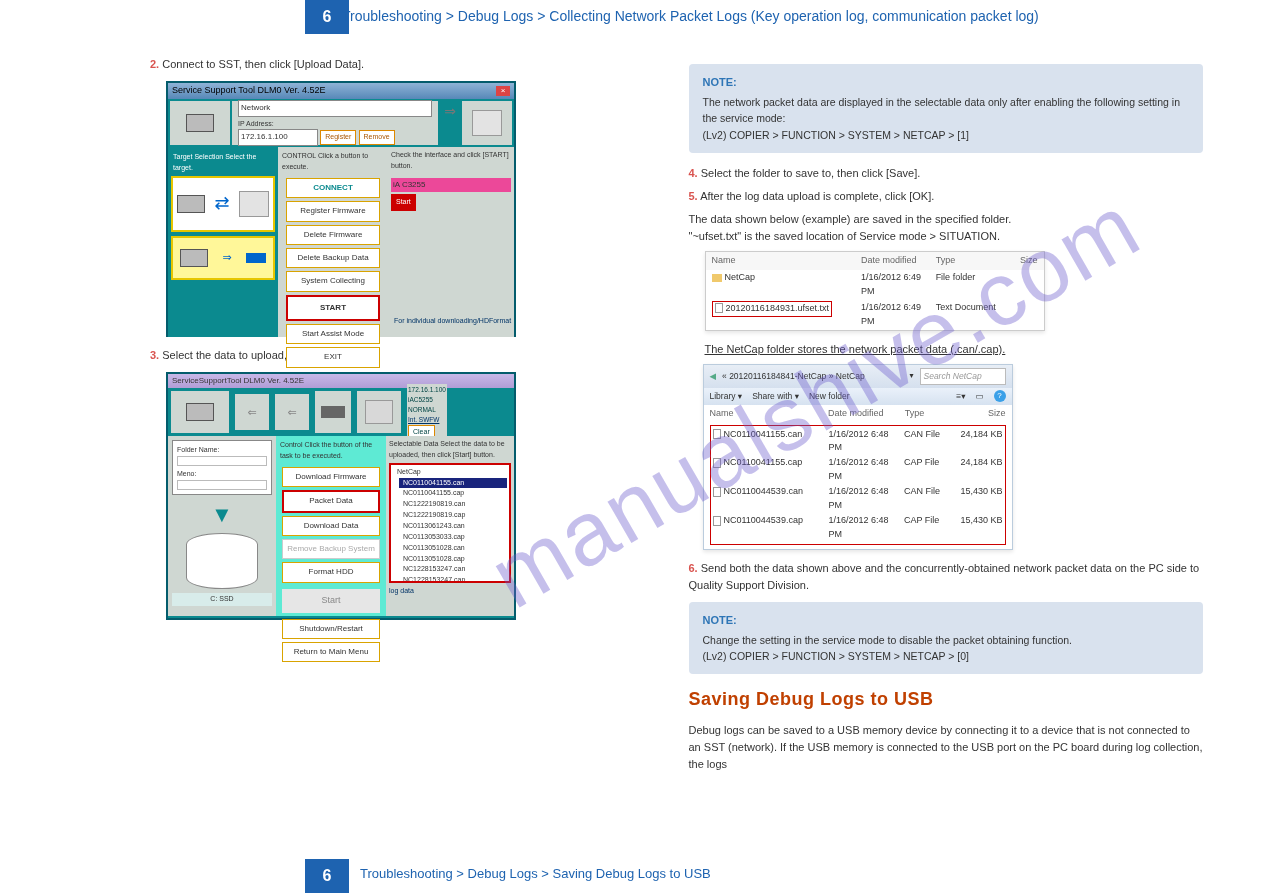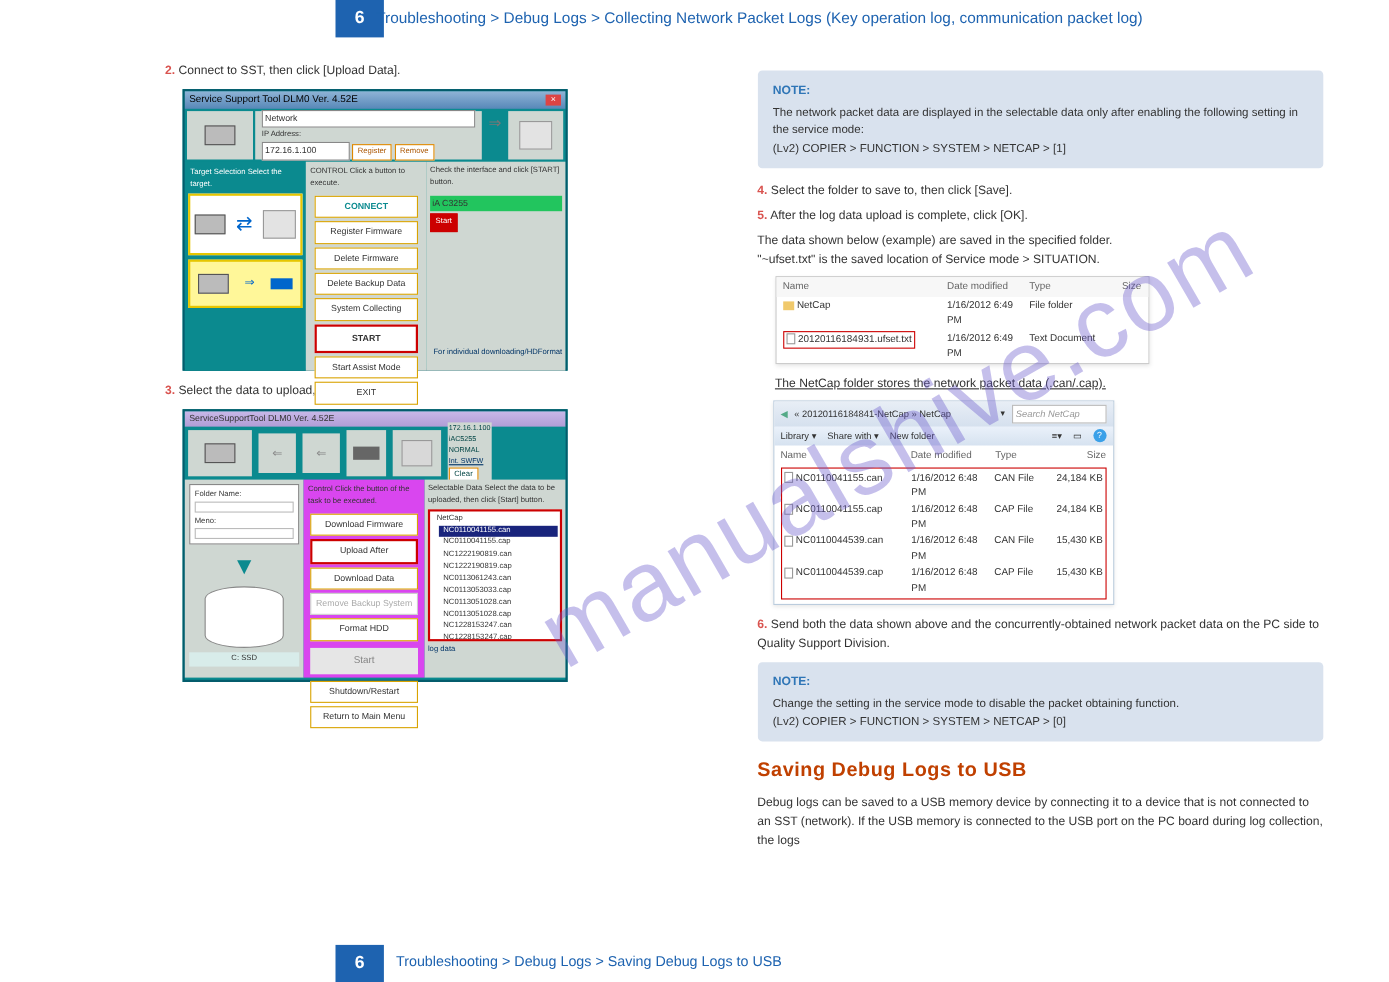--- a/index.html
+++ b/index.html
@@ -88,21 +88,21 @@
   .sst1 .selectmsg{color:#fff;font-size:7px;padding:2px;}
   .sst1 .targetbox{background:#fff;border:2px solid #e6c600;height:56px;margin-bottom:4px;display:flex;align-items:center;justify-content:space-around;}
   .sst1 .targetbox.usb{height:44px;}
   .sst1 .midcol{width:110px;background:#cfd7d2;padding:2px;}
   .sst1 .midmsg{font-size:7px;padding:2px;}
   .sst1 .midbtn{background:#fff;border:1px solid #d9a300;font-size:8px;text-align:center;padding:3px 2px;margin:3px 6px;color:#333;}
   .sst1 .connectbtn{color:#0b8a8f;font-weight:bold;}
   .sst1 .startbtn{border:2px solid #c00;background:#fff;font-weight:bold;padding:5px;}
   .sst1 .rightcol{flex:1;background:#cfd7d2;padding:3px;}
   .sst1 .rmsg{font-size:7px;}
-  .sst1 .modelsel{background:#22c55e;font-size:8px;padding:1px 2px;margin-top:6px;}
+  .sst1 .modelsel{background:#ec4899;font-size:8px;padding:1px 2px;margin-top:6px;}
   .sst1 .startlabel{display:inline-block;background:#c00;border:2px solid #c00;color:#fff;font-size:7px;padding:1px 3px;}
   .sst1 .bottomlink{font-size:7px;color:#036;position:absolute;bottom:8px;left:226px;}
 
   
   .sst2{
     width:350px;height:248px;
     border:2px solid #045c6c;background:#0b8a8f;
     position:relative;margin:8px 0 10px 16px;
   }
   .sst2 .titlebar{background:linear-gradient(#c8b8e8,#b19dd6);font-size:8px;height:14px;padding:0 4px;display:flex;align-items:center;}
@@ -110,21 +110,21 @@
   .sst2 .tbox{background:#cfd7d2;height:42px;flex:0 0 58px;display:flex;align-items:center;justify-content:center;}
   .sst2 .arrowbox{flex:0 0 34px;height:36px;background:#cfd7d2;display:flex;align-items:center;justify-content:center;color:#888;}
   .sst2 .infobox{flex:0 0 auto;font-size:6.5px;background:#cfd7d2;padding:1px;color:#044;}
   .sst2 .clearbtn{display:inline-block;border:1px solid #d80;background:#fff;font-size:7px;padding:1px 4px;}
   .sst2 .mainrow{display:flex;height:180px;}
   .sst2 .lcol{width:108px;background:#cfd7d2;padding:4px;}
   .sst2 .folderbox{border:1px solid #888;background:#fff;padding:4px;font-size:7px;margin-bottom:6px;}
   .sst2 .downarrow{color:#0b8a8f;font-size:22px;text-align:center;margin:-3px 0;}
   .sst2 .cylinder{width:72px;height:56px;border:1px solid #888;border-radius:50%/20%;margin:4px auto;background:#fff;}
   .sst2 .driveselect{background:#d8ecea;font-size:7px;padding:1px 2px;text-align:center;}
-  .sst2 .mcol{width:110px;background:#d946ef;padding:2px;}
+  .sst2 .mcol{width:110px;background:#5eead4;padding:2px;}
   .sst2 .mmsg{font-size:7px;padding:2px;}
   .sst2 .mbtn{background:#fff;border:1px solid #d9a300;font-size:8px;text-align:center;padding:3px 2px;margin:3px 4px;}
   .sst2 .disabled{color:#aaa;border-color:#ccc;}
   .sst2 .uploadbtn{border:2px solid #c00;}
   .sst2 .startgray{background:#e6e6e6;color:#888;font-size:9px;text-align:center;padding:5px;margin:6px 4px;}
   .sst2 .rcol{flex:1;background:#cfd7d2;padding:3px;}
   .sst2 .rmsg{font-size:7px;}
   .sst2 .tree{border:2px solid #c00;background:#fff;font-size:7px;padding:2px;margin-top:2px;height:120px;overflow:hidden;}
   .sst2 .treeitem{white-space:nowrap;text-indent:-6px;padding-left:10px;}
   .sst2 .treeitem.sel{background:#19247c;color:#fff;}
@@ -282,21 +282,21 @@
             <div style="background:#fff;border:1px solid #bbb;height:10px"></div>
           </div>
           <div class="downarrow">▼</div>
           <div class="cylinder"></div>
           <div class="driveselect">C: SSD</div>
         </div>
         <div class="mcol">
           <div class="mmsg">Control
 Click the button of the task to be executed.</div>
           <div class="mbtn">Download Firmware</div>
-          <div class="mbtn uploadbtn">Upload After</div>
+          <div class="mbtn uploadbtn">Packet Data</div>
           <div class="mbtn">Download Data</div>
           <div class="mbtn disabled">Remove Backup System</div>
           <div class="mbtn">Format HDD</div>
           <div class="startgray">Start</div>
           <div class="mbtn">Shutdown/Restart</div>
           <div class="mbtn">Return to Main Menu</div>
         </div>
         <div class="rcol">
           <div class="rmsg">Selectable Data
 Select the data to be uploaded, then click [Start] button.</div>

